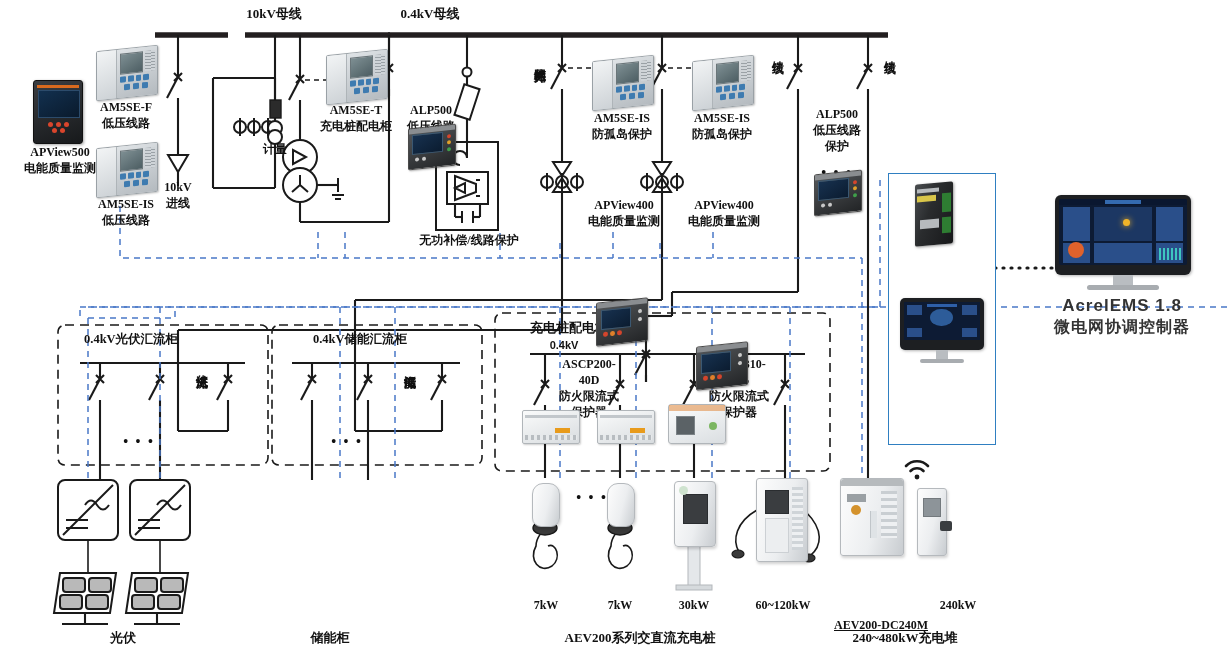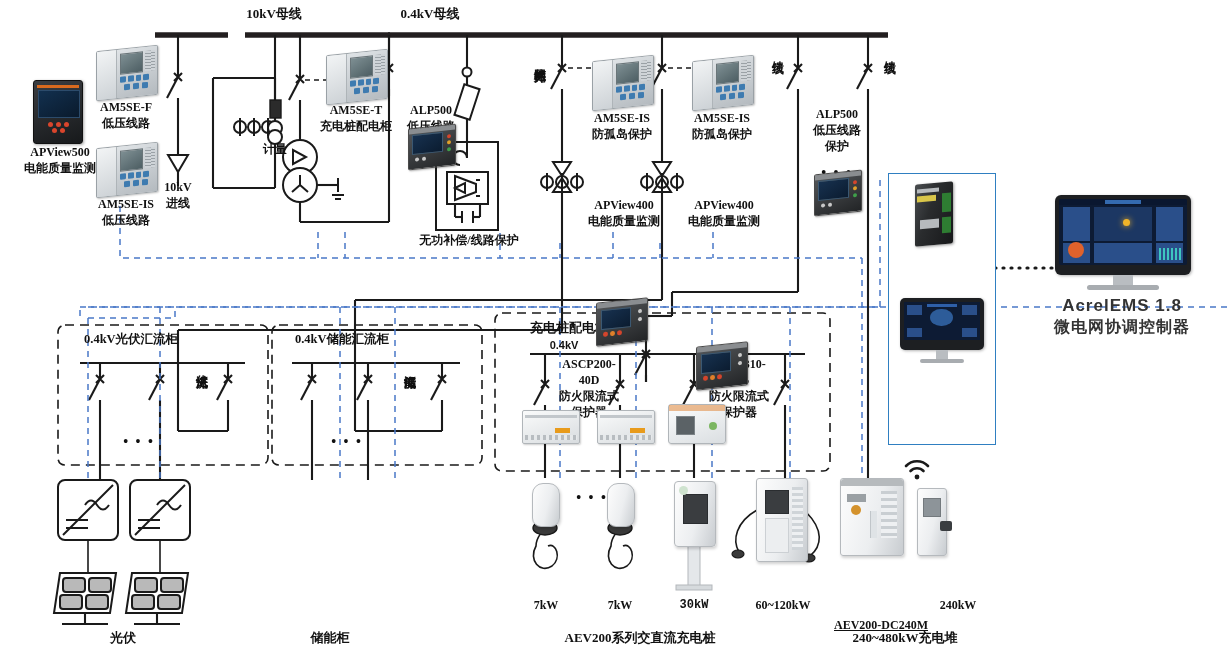--- a/index.html
+++ b/index.html
@@ -355,42 +355,42 @@
 
   <div class="lbl s12" style="left:806px;top:107px;width:62px;">ALP500</div>
   <div class="lbl s12" style="left:802px;top:123px;width:70px;">低压线路</div>
   <div class="lbl s12" style="left:802px;top:139px;width:70px;">保护</div>
   <div class="lbl s14" style="left:806px;top:165px;width:62px;letter-spacing:2px;">• • •</div>
 
   <div class="lbl s12b" style="left:78px;top:332px;width:130px;text-align:left;margin-left:6px;">0.4kV光伏汇流柜</div>
   <div class="lbl s12 vert" style="left:196px;top:366px;">光伏汇流</div>
   <div class="lbl s14" style="left:104px;top:434px;width:70px;letter-spacing:2px;">• • •</div>
 
-  <div class="lbl s12b" style="left:277px;top:332px;width:130px;text-align:center;">0.4kV储能汇流柜</div>
+  <div class="lbl s12b" style="left:277px;top:332px;width:130px;text-align:right;">0.4kV储能汇流柜</div>
   <div class="lbl s12 vert" style="left:404px;top:366px;">储能汇流</div>
   <div class="lbl s14" style="left:312px;top:434px;width:70px;letter-spacing:2px;">• • •</div>
 
   <div class="lbl s13" style="left:516px;top:320px;width:106px;">充电桩配电柜</div>
   <div class="lbl s11 sans" style="left:536px;top:339px;width:56px;">0.4kV</div>
 
   <div class="lbl s12" style="left:550px;top:357px;width:78px;">ASCP200-</div>
   <div class="lbl s12" style="left:550px;top:373px;width:78px;">40D</div>
   <div class="lbl s12" style="left:544px;top:389px;width:90px;">防火限流式</div>
   <div class="lbl s12" style="left:544px;top:405px;width:90px;">保护器</div>
 
   <div class="lbl s12" style="left:698px;top:357px;width:82px;">ASCP310-</div>
   <div class="lbl s12" style="left:698px;top:373px;width:82px;">63B</div>
   <div class="lbl s12" style="left:692px;top:389px;width:94px;">防火限流式</div>
   <div class="lbl s12" style="left:692px;top:405px;width:94px;">保护器</div>
 
   <div class="lbl s14" style="left:562px;top:490px;width:60px;letter-spacing:2px;">• • •</div>
 
   <div class="lbl s12" style="left:518px;top:598px;width:56px;">7kW</div>
   <div class="lbl s12" style="left:592px;top:598px;width:56px;">7kW</div>
-  <div class="lbl s12" style="left:664px;top:598px;width:60px;font-family:Liberation Mono, monospace;">30kW</div>
+  <div class="lbl s12" style="left:664px;top:598px;width:60px;">30kW</div>
   <div class="lbl s12" style="left:744px;top:598px;width:78px;">60~120kW</div>
   <div class="lbl s12" style="left:826px;top:618px;width:110px;text-decoration:underline;">AEV200-DC240M</div>
   <div class="lbl s12" style="left:930px;top:598px;width:56px;">240kW</div>
 
   <div class="lbl s13" style="left:88px;top:630px;width:70px;">光伏</div>
   <div class="lbl s13" style="left:290px;top:630px;width:80px;">储能柜</div>
   <div class="lbl s13" style="left:540px;top:630px;width:200px;">AEV200系列交直流充电桩</div>
   <div class="lbl s13" style="left:830px;top:630px;width:150px;">240~480kW充电堆</div>
 
   <div class="lbl s11 sans" style="left:890px;top:218px;width:108px;font-weight:400;">ACCU-100</div>

